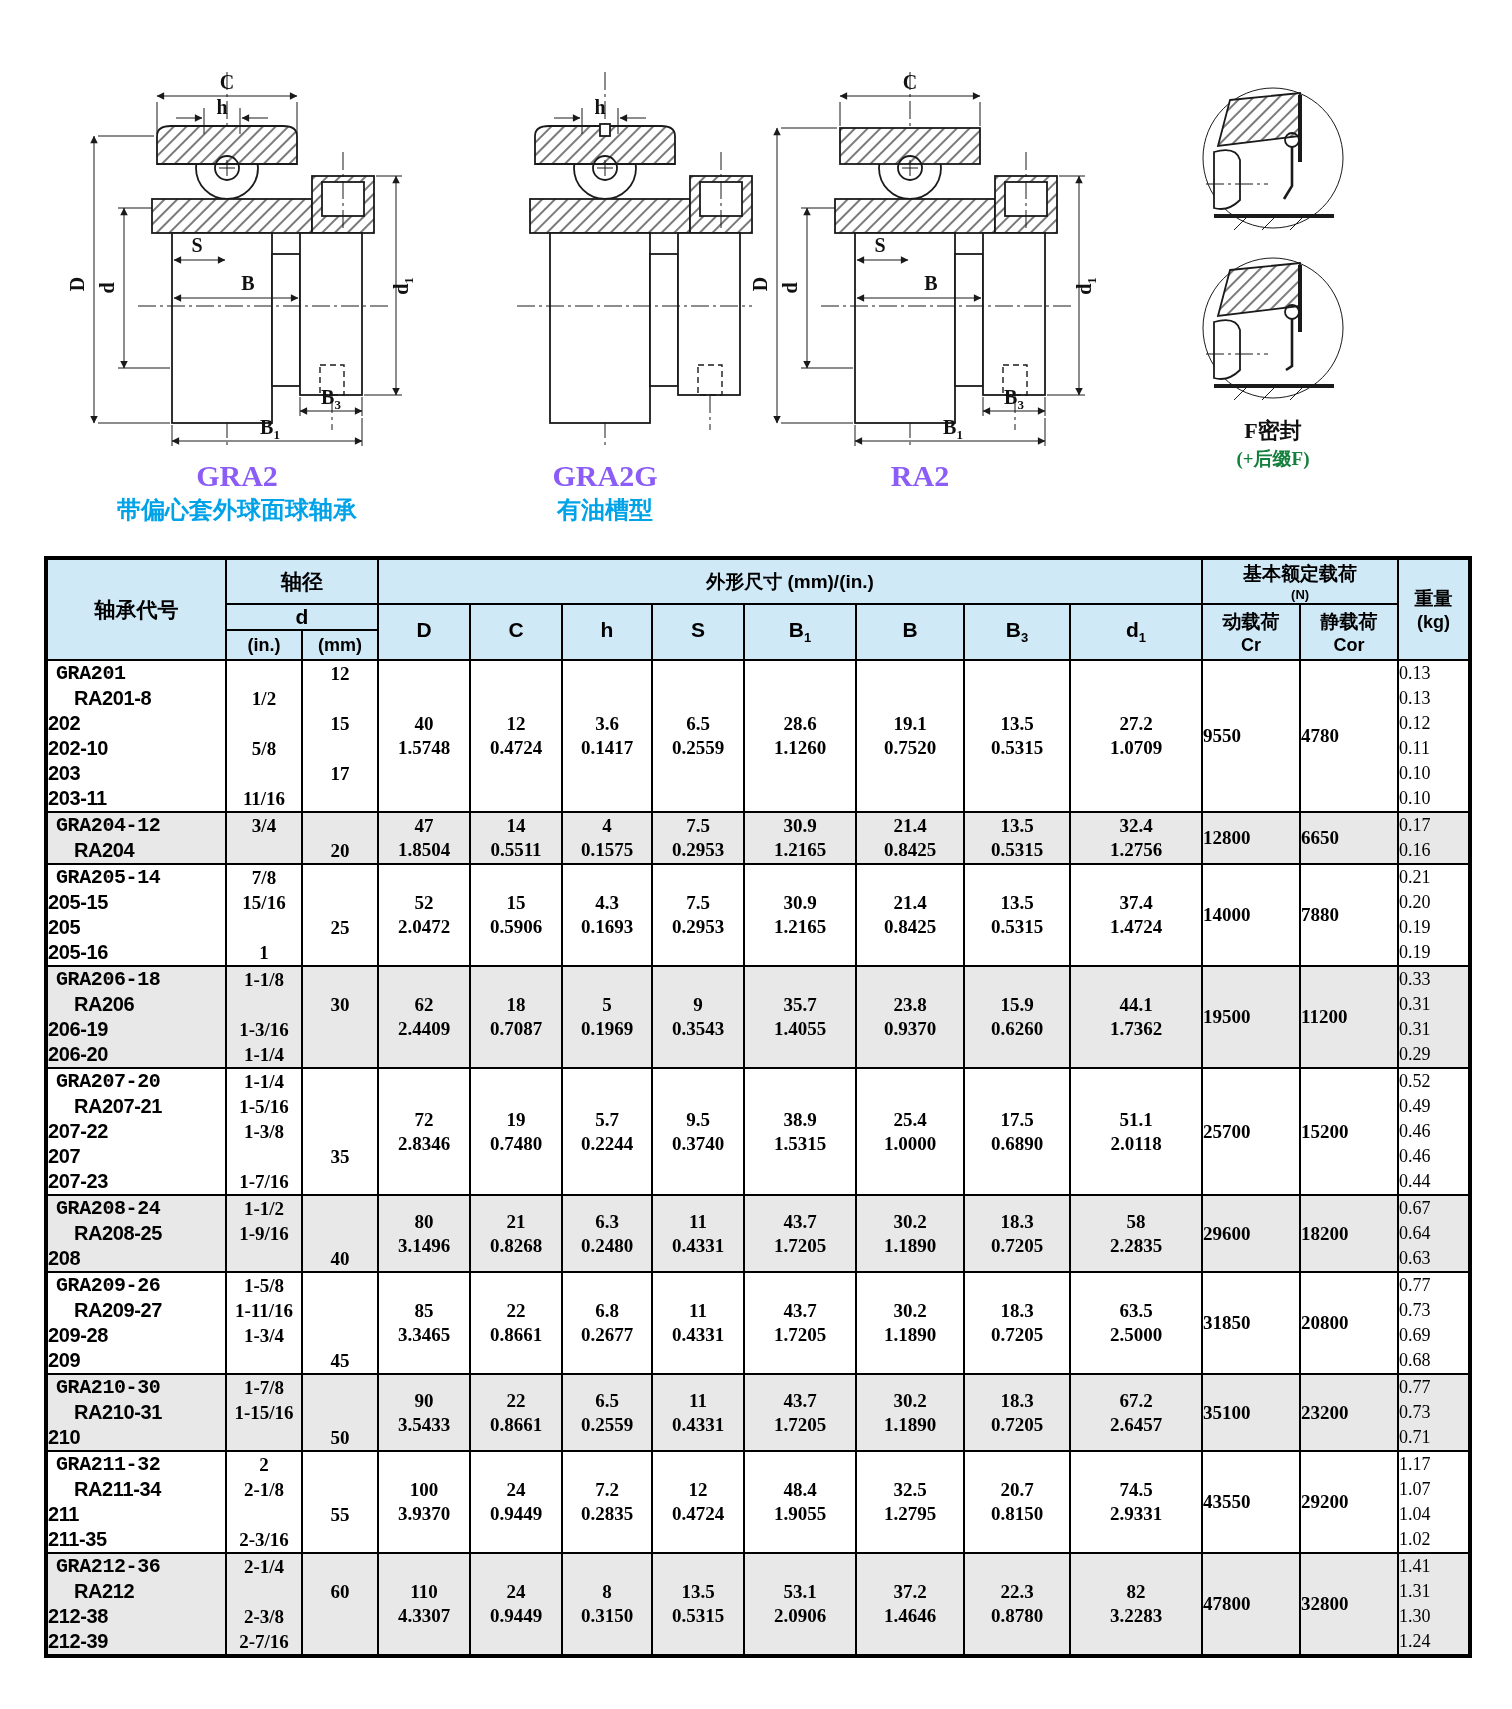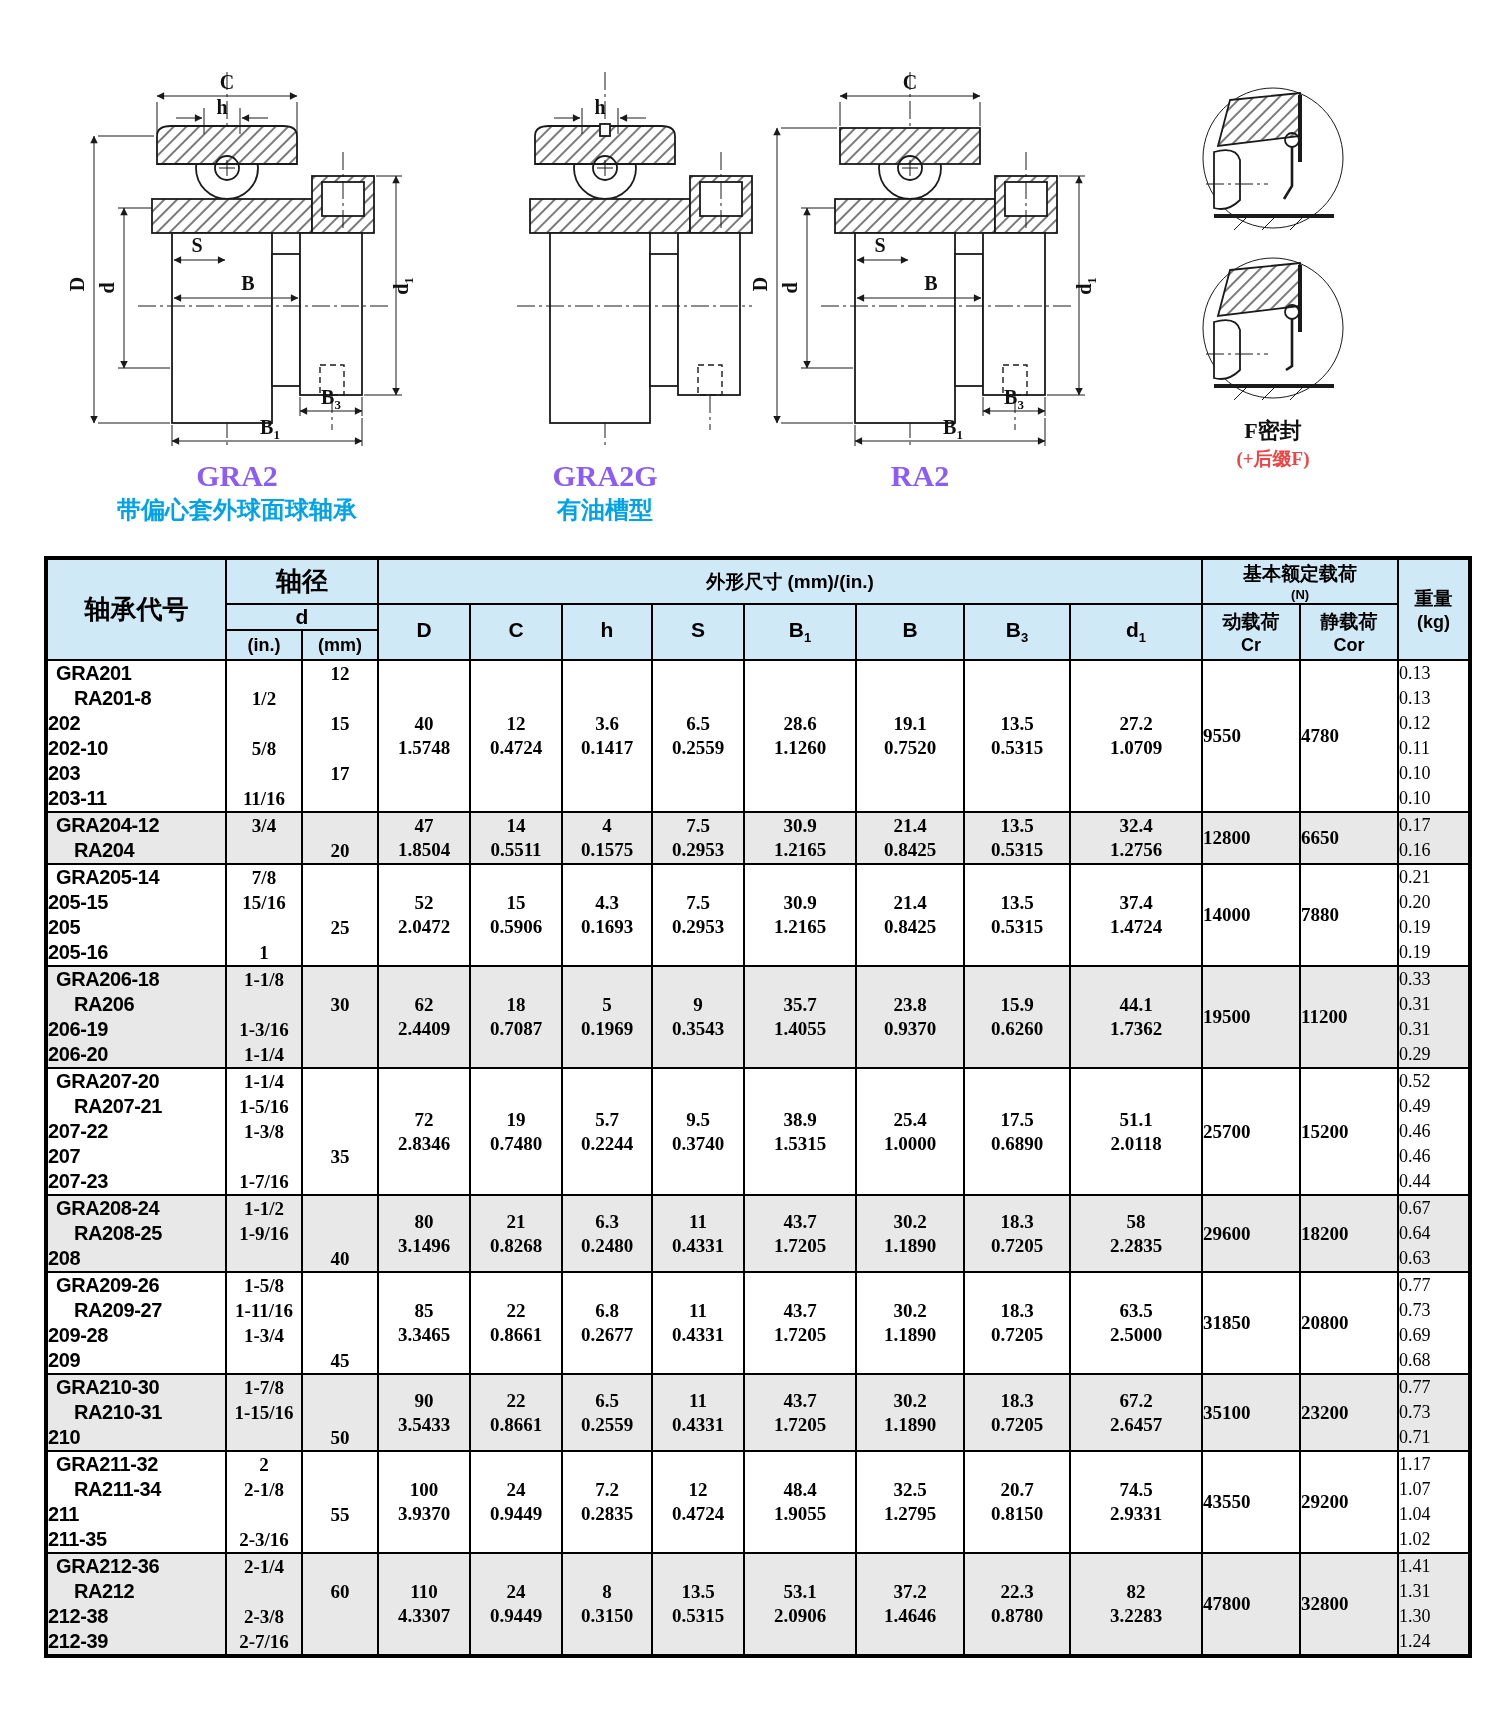--- a/index.html
+++ b/index.html
@@ -13,36 +13,36 @@
   .w1{stroke-width:1;}
   .w2{stroke-width:1.8;}
   .cl{stroke:#1a1a1a;stroke-width:1;stroke-dasharray:18 4 3 4;fill:none;}
   .dsh{stroke:#1a1a1a;stroke-width:1.4;stroke-dasharray:6 4;fill:none;}
   .dt{font:700 20px "Liberation Serif",serif;fill:#111;stroke:none;}
   .dts{font:700 13px "Liberation Serif",serif;}
   .caption{position:absolute;text-align:center;}
   .cap-model{font:700 30px "Liberation Serif",serif;color:#8b5cf6;line-height:32px;}
   .cap-desc{font:700 24px "Liberation Sans",sans-serif;color:#00a2e8;line-height:32px;margin-top:2px;}
   .seal-cap1{font:700 22px "Liberation Serif",serif;line-height:30px;color:#111;}
-  .seal-cap2{font:700 19px "Liberation Serif",serif;line-height:26px;color:#ef4444;}
+  .seal-cap2{font:700 19px "Liberation Serif",serif;line-height:26px;color:#15803d;}
   
   table.spec{position:absolute;left:44px;top:556px;width:1424px;border-collapse:collapse;
              table-layout:fixed;border:4px solid #000;}
   table.spec th,table.spec td{border:2px solid #000;padding:0;overflow:hidden;}
   thead th{background:#cfe9f7;text-align:center;vertical-align:middle;font-weight:700;}
-  .h-cn{font-size:26px;}
+  .h-cn{font-size:21px;}
   .h-cn-s{font-size:19px;}
   .h-dim{font-size:21px;font-family:"Liberation Sans",sans-serif;}
   .h-dim sub{font-size:13px;}
   .h-unit{font-size:18px;}
   .h-small{font-size:13px;font-weight:700;}
   tr.hr1{height:46px;} tr.hr2{height:26px;} tr.hr3{height:30px;}
   td.codes{text-align:left;vertical-align:top;padding:3px 2px;}
   .code-line{font:700 20px "Liberation Sans",sans-serif;letter-spacing:-0.4px;line-height:25px;white-space:nowrap;}
-  .lv0{padding-left:8px;} .lv1{padding-left:26px;} .lv2{}
+  .lv0{padding-left:8px;font-family:Liberation Mono, monospace;} .lv1{padding-left:26px;} .lv2{}
   td.inch{vertical-align:top;text-align:center;padding:3px 2px 3px 6px;}
   td.mmcol{vertical-align:top;text-align:center;padding:3px 0;}
   .num-line{font:700 19px "Liberation Serif",serif;line-height:25px;white-space:nowrap;}
   td.dim{text-align:center;vertical-align:middle;}
   td.dim div{font:700 19px "Liberation Serif",serif;line-height:24px;}
   td.dim.light div{font-weight:700;}
   td.load{vertical-align:middle;font:700 19px "Liberation Serif",serif;}
   td.weight{text-align:left;vertical-align:top;padding:3px 0;}
   .wt-line{font:400 18px "Liberation Serif",serif;line-height:25px;}
   tr.shaded td{background:#e8e8e8;}

